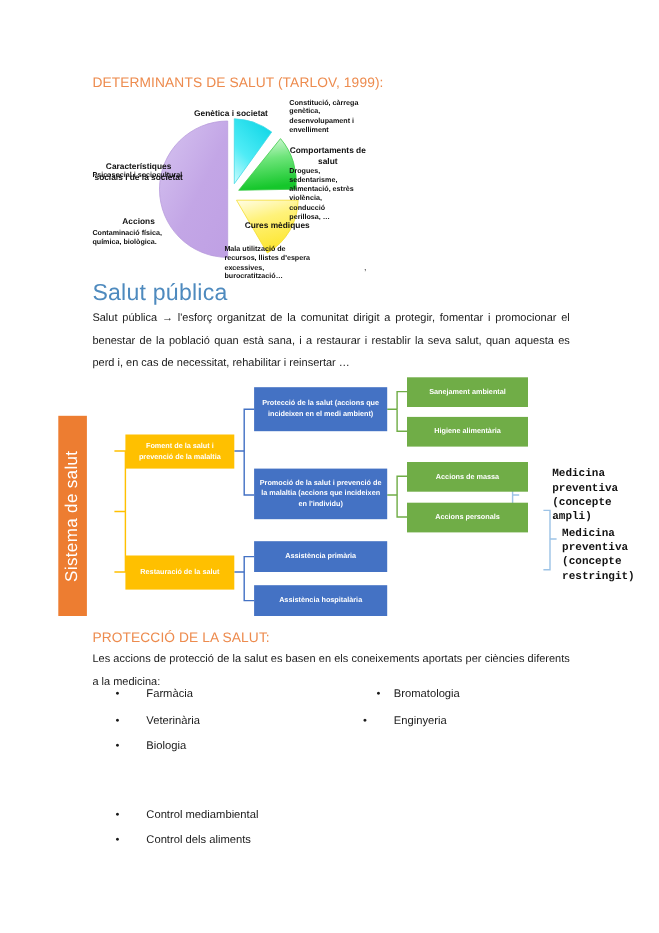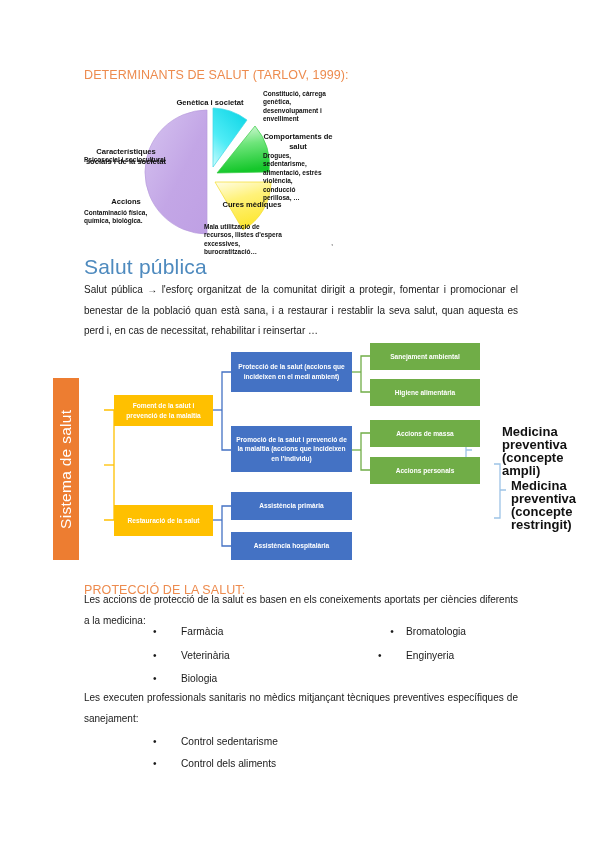--- a/index.html
+++ b/index.html
@@ -48,21 +48,20 @@
     color: #1a1a1a;
     text-align: justify;
   }
 
   
   .bullet {
     position: absolute;
     font-size: 10.2px;
     color: #1a1a1a;
     white-space: nowrap;
-    margin-left: 48px;
   }
   .bullet .dot {
     display: inline-block;
     width: 28px;
     color: #1a1a1a;
   }
 
   
   #pie-chart {
     position: absolute;
@@ -126,24 +125,25 @@
   .node-blue {
     background: #4472C4;
     font-size: 6.6px;
   }
   .node-green {
     background: #70AD47;
     font-size: 6.6px;
   }
   .side-lbl {
     position: absolute;
-    font-size: 13px;
+    font-size: 10px;
     font-weight: bold;
     color: #111;
     line-height: 13px;
+    font-family: Liberation Mono, monospace;
   }
 
   
   #connectors {
     position: absolute;
     left: 0; top: 0;
     width: 599px; height: 235px;
     pointer-events: none;
   }
 </style>
@@ -261,43 +261,42 @@
 
     <div class="node node-green" style="left:370px; top:80px; width:110px; height:27px;">Accions de massa</div>
 
     <div class="node node-green" style="left:370px; top:117px; width:110px; height:27px;">Accions personals</div>
 
     <div class="side-lbl" style="left:502px; top:85px; width:82px;">Medicina preventiva (concepte ampli)</div>
 
     <div class="side-lbl" style="left:511px; top:139px; width:70px;">Medicina preventiva (concepte restringit)</div>
   </div>
 
-  <div class="h-orange" style="left:84px; top:573px;margin-top:10px;">PROTECCIÓ DE LA SALUT:</div>
+  <div class="h-orange" style="left:84px; top:573px;">PROTECCIÓ DE LA SALUT:</div>
 
   <div class="para" style="left:84px; top:590px; width:434px;">Les accions de protecció de la salut es basen en els coneixements aportats per ciències diferents a la medicina:</div>
 
   <div class="bullet" style="left:105px; top:626px;">
     <span class="dot">•</span><span>Farmàcia</span>
   </div>
   <div class="bullet" style="left:105px; top:650px;">
     <span class="dot">•</span><span>Veterinària</span>
   </div>
   <div class="bullet" style="left:105px; top:673px;">
     <span class="dot">•</span><span>Biologia</span>
   </div>
 
   <div class="bullet" style="left:330px; top:626px;text-align:center;">
     <span class="dot">•</span><span>Bromatologia</span>
   </div>
   <div class="bullet" style="left:330px; top:650px;">
     <span class="dot">•</span><span>Enginyeria</span>
   </div>
 
-  <div class="para" style="left:84px; top:688px; width:434px;">Les executen professionals sanitaris no mèdics mitjançant tècniques preventives específiques de sanejament:</div>
 
   <div class="bullet" style="left:105px; top:736px;">
-    <span class="dot">•</span><span>Control sedentarisme</span>
+    <span class="dot">•</span><span>Control mediambiental</span>
   </div>
   <div class="bullet" style="left:105px; top:758px;">
     <span class="dot">•</span><span>Control dels aliments</span>
   </div>
 
 </div>
 
 </body></html>

